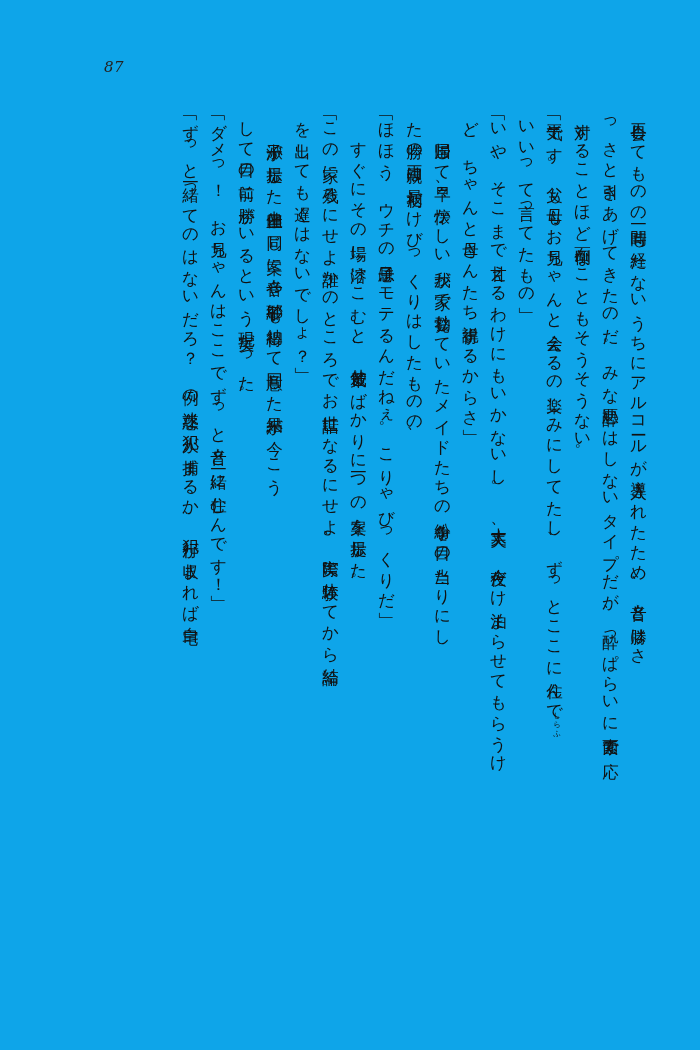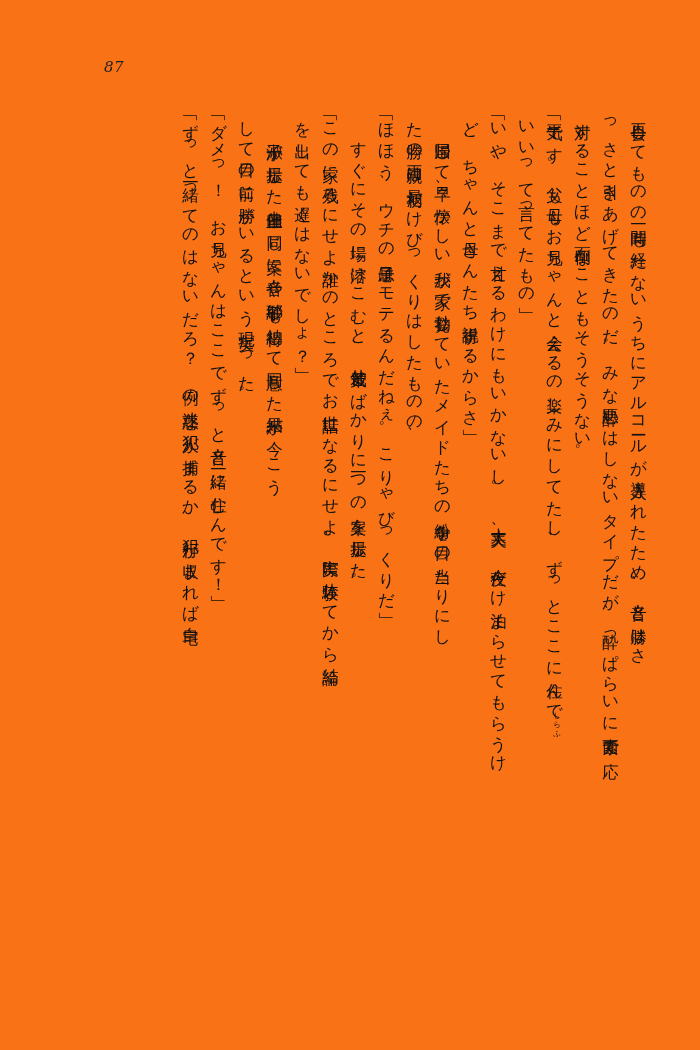--- a/index.html
+++ b/index.html
@@ -11,21 +11,21 @@
     width: 700px;
     height: 1050px;
     overflow: hidden;
     font-family: "DejaVu Serif", "Liberation Serif", serif;
     color: #1a1a1a;
   }
   .page {
     position: relative;
     width: 700px;
     height: 1050px;
-    background: #f97316;
+    background: #0ea5e9;
   }
   .page-number {
     position: absolute;
     top: 58px;
     left: 104px;
     font-size: 15px;
     font-style: italic;
     font-family: "DejaVu Serif", "Liberation Serif", serif;
     color: #222;
     letter-spacing: 0.5px;

